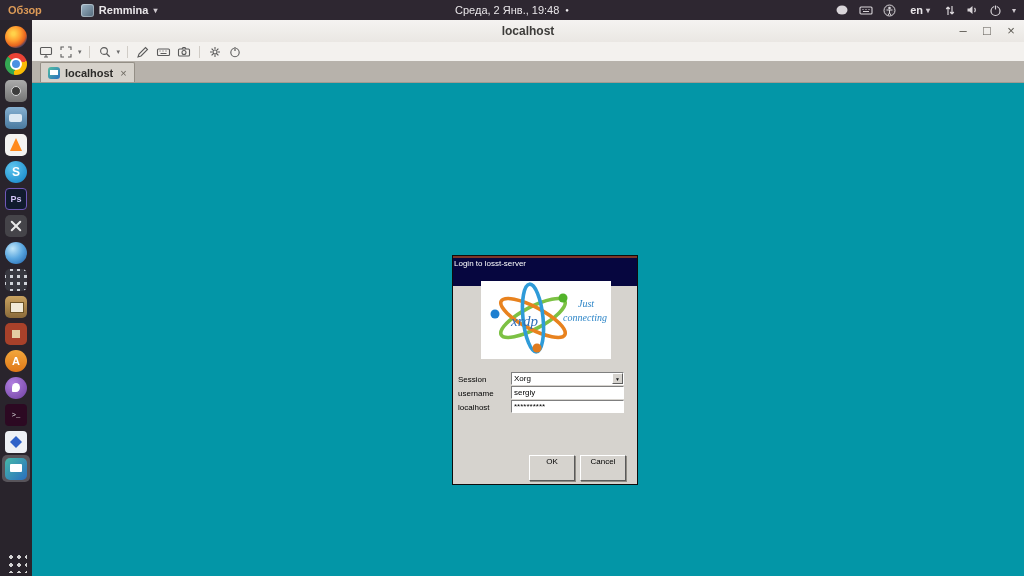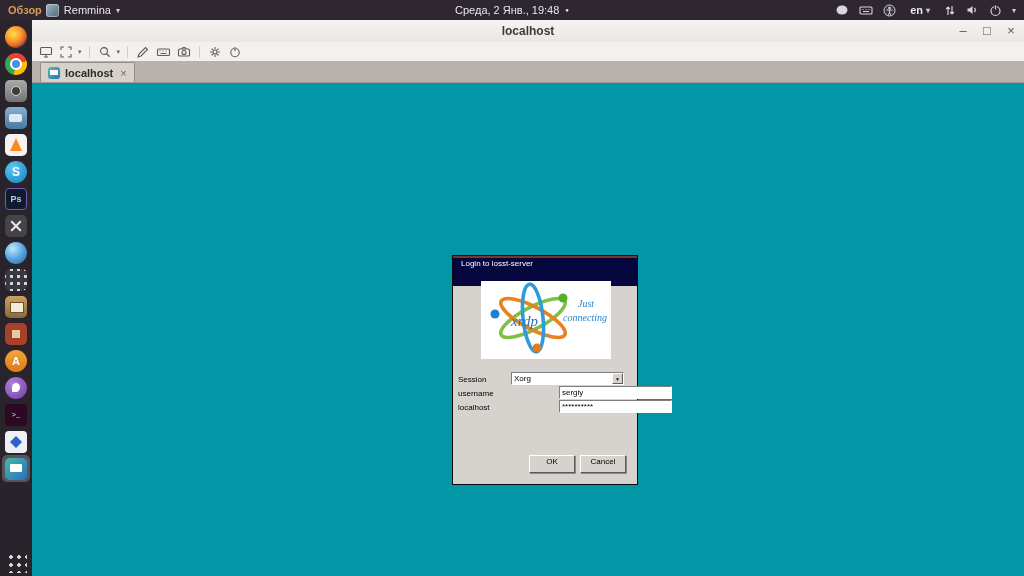--- a/index.html
+++ b/index.html
@@ -4,21 +4,21 @@
 <style>
   html,body{margin:0;padding:0;background:#000;}
   .stage{position:relative;width:1024px;height:576px;overflow:hidden;
          font-family:"Liberation Sans",sans-serif;-webkit-font-smoothing:antialiased;}
 
   
   .top-panel{position:absolute;left:0;top:0;width:1024px;height:20px;background:#2e2731;
              display:flex;align-items:center;justify-content:space-between;color:#e9e6e9;font-size:11px;z-index:50;}
   .panel-left{display:flex;align-items:center;gap:4px;padding-left:8px;}
   .activities{color:#dc9a57;font-weight:bold;cursor:default;}
-  .app-menu{display:flex;align-items:center;gap:5px;font-weight:normal;}
+  .app-menu{display:flex;align-items:center;gap:5px;font-weight:bold;margin-left:35px;}
   .remmina-mini{width:13px;height:13px;border-radius:3px;background:linear-gradient(135deg,#9fb6c8,#52687a);
                 box-shadow:inset 0 0 0 1px rgba(255,255,255,.35);}
   .chev{font-size:8px;color:#cfc9cf;}
   .panel-center{position:absolute;left:50%;top:0;height:20px;transform:translateX(-50%);
                 display:flex;align-items:center;gap:6px;font-weight:normal;}
   .clock-dot{font-size:6px;position:relative;top:0px;color:#f2eff2;}
   .panel-right{display:flex;align-items:center;gap:10px;padding-right:8px;}
   .panel-right svg{display:block;}
   .kbd-group{display:flex;align-items:center;gap:3px;font-weight:bold;margin:0 4px;}
 
@@ -96,31 +96,31 @@
   .tab-close{font-size:11px;color:#6b675f;padding-left:2px;}
 
   
   .viewport{position:absolute;left:32px;top:82px;right:0;bottom:0;background:#0396a7;z-index:10;}
 
   
   .dialog{position:absolute;left:420px;top:173px;width:186px;height:230px;background:#d6d3ce;
           border:1px solid #0d0d0d;box-sizing:border-box;font-size:8px;color:#000;}
   .dialog-accent{position:absolute;left:0;top:0;right:0;height:2px;background:#7e3527;}
   .dialog-titlebar{position:absolute;left:0;top:2px;right:0;height:28px;background:#06063f;color:#fff;
-                   font-size:8px;line-height:11px;padding-left:8px;box-sizing:border-box;}
+                   font-size:8px;line-height:11px;padding-left:1px;box-sizing:border-box;}
   .logo-box{position:absolute;left:28px;top:25px;width:130px;height:78px;background:#fff;}
   .logo-box svg{display:block;}
   .f-label{position:absolute;left:5px;width:44px;text-align:left;}
   .f-field{position:absolute;left:58px;width:113px;height:13px;background:#fff;box-sizing:border-box;
            border:1px solid;border-color:#7f7f7f #fff #fff #7f7f7f;font-size:8px;}
-  input.f-field{font-family:"Liberation Sans",sans-serif;padding:0 2px;color:#000;outline:none;margin-left:48px;}
+  input.f-field{font-family:"Liberation Sans",sans-serif;padding:0 2px;color:#000;outline:none;}
   .combo{display:flex;align-items:center;justify-content:space-between;padding-left:2px;}
   .combo-arrow{width:11px;height:11px;background:#d6d3ce;border:1px solid;border-color:#fff #5f5f5f #5f5f5f #fff;
                display:flex;align-items:center;justify-content:center;font-size:5px;color:#111;box-sizing:border-box;}
-  .dlg-btn{position:absolute;top:199px;width:46px;height:18px;background:#d6d3ce;box-sizing:border-box;
+  .dlg-btn{position:absolute;top:199px;width:46px;height:26px;background:#d6d3ce;box-sizing:border-box;
            border:1px solid;border-color:#fff #5a5a5a #5a5a5a #fff;box-shadow:1px 1px 0 #8f8b84;
            font-size:8px;text-align:center;line-height:12px;cursor:default;}
   .dlg-btn.ok{left:76px;}
   .dlg-btn.cancel{left:127px;}
 
   .ser{font-family:"Liberation Serif",serif;font-style:italic;}
 </style>
 </head>
 <body>
 

